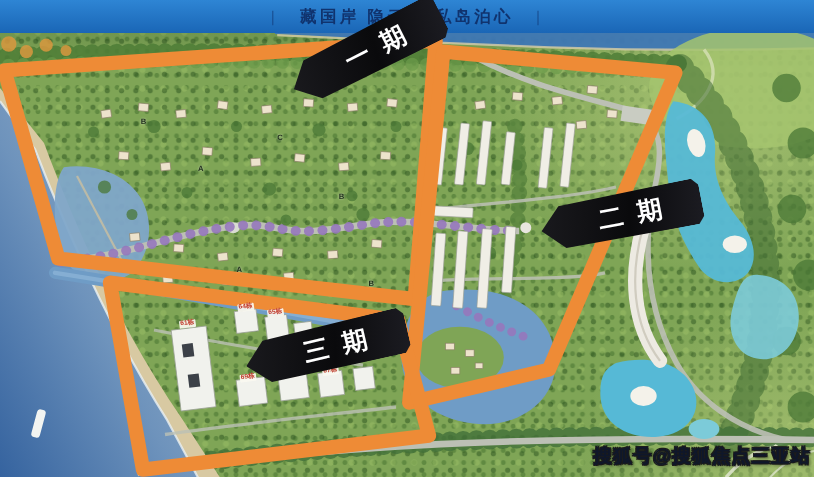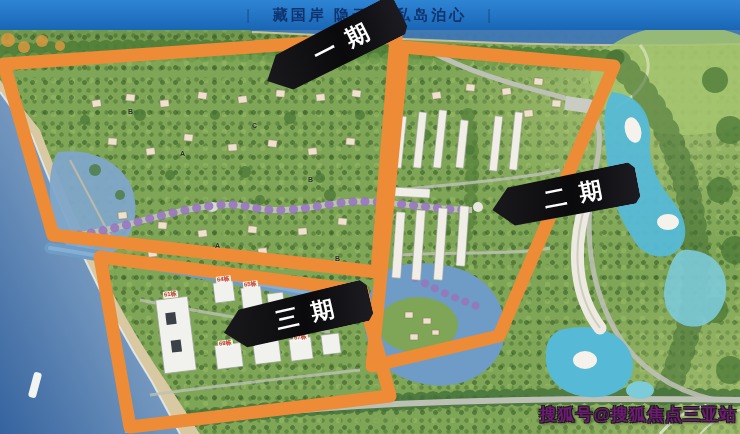--- a/index.html
+++ b/index.html
@@ -49,21 +49,21 @@
   .banner-3{left:222px;top:295px;width:150px;transform:rotate(-13deg);}
 
   
   .chip{position:absolute;z-index:4;background:rgba(250,248,240,.92);color:#C0392B;
     font-size:6px;line-height:7px;font-weight:bold;padding:0 1px;border-radius:1px;
     transform:rotate(-7deg);white-space:nowrap;}
   
   .villa-letter{position:absolute;z-index:4;font-size:7px;font-weight:bold;color:#22301d;
     text-shadow:0 0 2px rgba(255,255,255,.55);}
 
-  .watermark{position:absolute;right:3px;bottom:8px;z-index:9;color:#701a75;font-weight:bold;
+  .watermark{position:absolute;right:3px;bottom:8px;z-index:9;color:#0f172a;font-weight:bold;
     font-size:17px;letter-spacing:1px;
     text-shadow:-1px -1px 0 #1c1c1c,1px -1px 0 #1c1c1c,-1px 1px 0 #1c1c1c,1px 1px 0 #1c1c1c,2px 2px 3px rgba(0,0,0,.55);}
 </style>
 </head>
 <body>
 
 <div class="screen">
   <div class="land"></div>
 
   <svg class="map-svg" viewBox="0 0 740 434">

